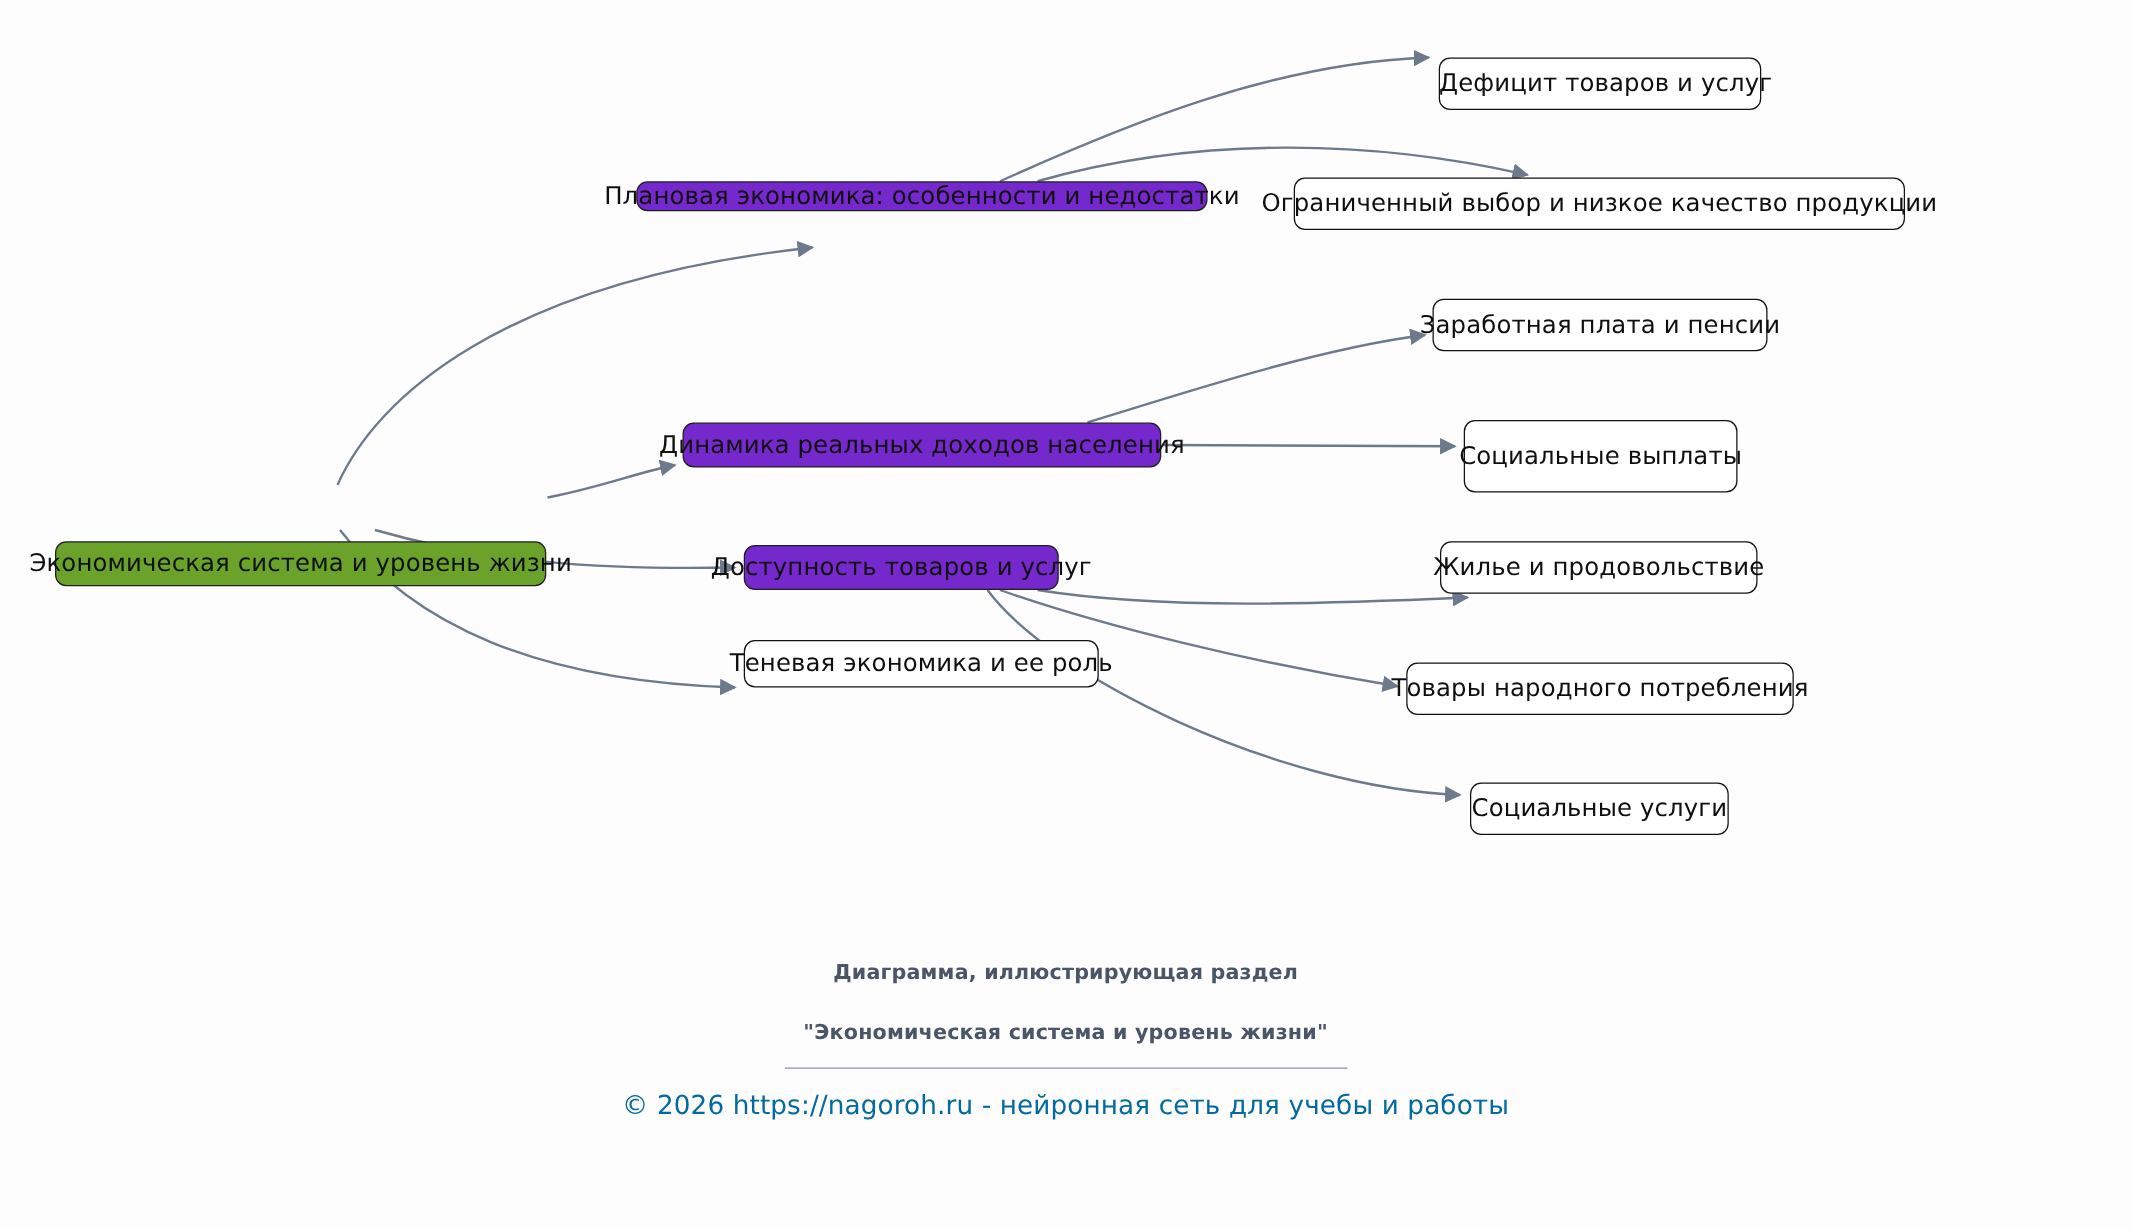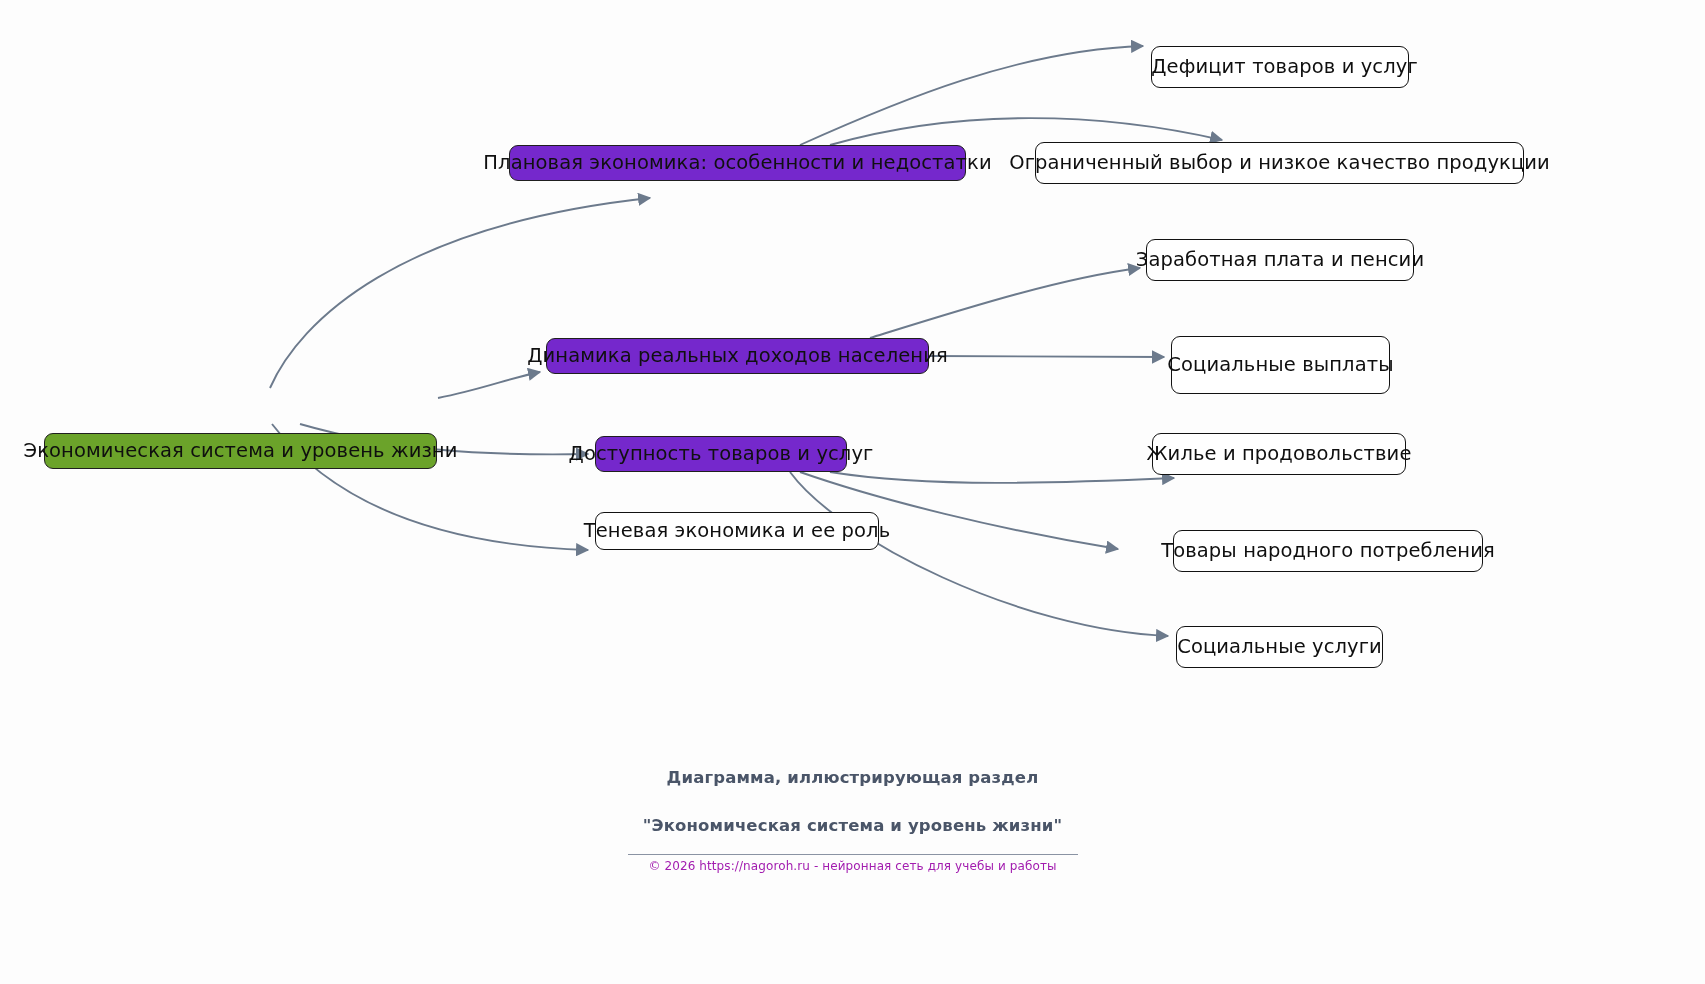--- a/index.html
+++ b/index.html
@@ -81,23 +81,23 @@
     margin-top: 24px;
   }
   #caption-rule {
     width: 450px;
     height: 0;
     border: 0;
     border-top: 1.2px solid #8a93a3;
     margin: 16px auto 0 auto;
   }
   #copyright {
-    margin-top: 4px;
-    font-size: 12px;
-    color: #a21caf;
+    margin-top: 17px;
+    font-size: 21px;
+    color: #0369a1;
     letter-spacing: 0.1px;
   }
 </style>
 </head>
 <body>
 
 <div id="canvas">
 
   <svg id="edges" viewBox="0 0 1705 984" preserveAspectRatio="none" xmlns="http://www.w3.org/2000/svg">
     <defs>
@@ -118,39 +118,39 @@
       <path d="M 930 356 C 1010 356 1090 357 1164 357"></path>
 
       <path d="M 830 472 C 930 488 1060 483 1174 478"></path>
       <path d="M 800 472 C 880 500 1000 530 1118 549"></path>
       <path d="M 790 472 C 840 540 1020 630 1168 636"></path>
     </g>
   </svg>
 
   <div class="node root" style="left:44px; top:388px; width:393px; height:36px;">Экономическая система и уровень жизни</div>
 
-  <div class="node branch" style="left:509px; top:145px; width:457px; height:36px;">Плановая экономика: особенности и недостатки</div>
+  <div class="node branch" style="left:509px; top:145px; width:457px; height:24px;">Плановая экономика: особенности и недостатки</div>
 
   <div class="node branch" style="left:546px; top:338px; width:383px; height:36px;">Динамика реальных доходов населения</div>
 
   <div class="node branch" style="left:595px; top:436px; width:252px; height:36px;">Доступность товаров и услуг</div>
 
   <div class="node leaf" style="left:595px; top:512px; width:284px; height:38px;text-align:right;">Теневая экономика и ее роль</div>
 
   <div class="node leaf" style="left:1151px; top:46px; width:258px; height:42px;padding-left:27px;">Дефицит товаров и услуг</div>
 
   <div class="node leaf" style="left:1035px; top:142px; width:489px; height:42px;">Ограниченный выбор и низкое качество продукции</div>
 
   <div class="node leaf" style="left:1146px; top:239px; width:268px; height:42px;">Заработная плата и пенсии</div>
 
   <div class="node leaf" style="left:1171px; top:336px; width:219px; height:58px;">Социальные выплаты</div>
 
   <div class="node leaf" style="left:1152px; top:433px; width:254px; height:42px;">Жилье и продовольствие</div>
 
-  <div class="node leaf" style="left:1125px; top:530px; width:310px; height:42px;margin-left:48px;">Товары народного потребления</div>
+  <div class="node leaf" style="left:1125px; top:530px; width:310px; height:42px;">Товары народного потребления</div>
 
   <div class="node leaf" style="left:1176px; top:626px; width:207px; height:42px;">Социальные услуги</div>
 
   <div id="caption-block">
     <div class="caption-line">Диаграмма, иллюстрирующая раздел</div>
     <div class="caption-line">"Экономическая система и уровень жизни"</div>
     <hr id="caption-rule">
     <div id="copyright">© 2026 https://nagoroh.ru - нейронная сеть для учебы и работы</div>
   </div>
 

